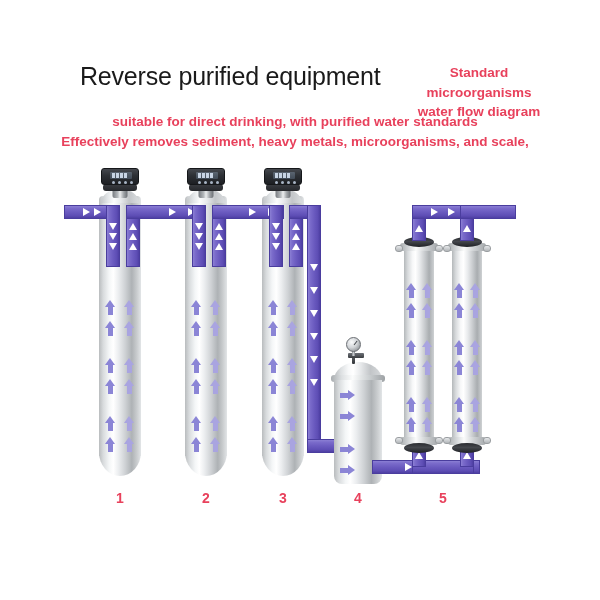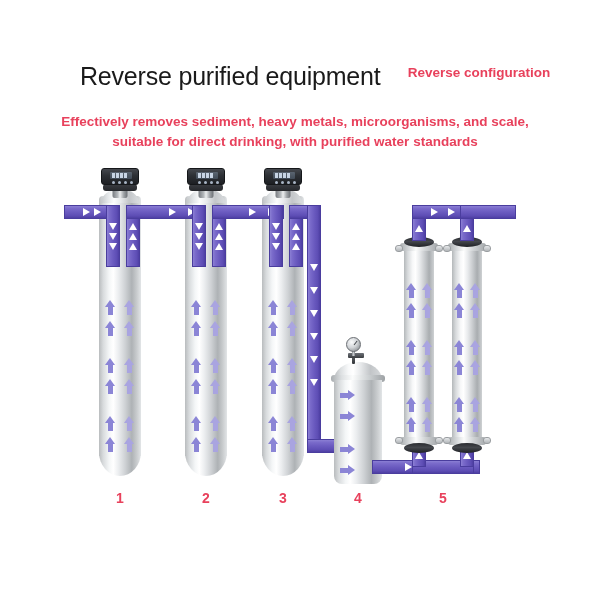--- a/index.html
+++ b/index.html
@@ -343,26 +343,27 @@
   }
 </style>
 </head>
 <body>
 
 <div id="page">
 
   <div class="main-title">Reverse purified equipment</div>
 
   <div class="side-title">
-    <div>Reverse configuration</div>
+    <div>Standard microorganisms</div>
+    <div>water flow diagram</div>
   </div>
 
   <div class="subtitle">
+    <span>suitable for direct drinking, with purified water standards</span>
     <span>Effectively removes sediment, heavy metals, microorganisms, and scale,</span>
-    <span>suitable for direct drinking, with purified water standards</span>
   </div>
 
   <div id="diagram">
 
     <div class="tank" style="left:99px; top:196px; width:42px; height:260px;"></div>
     <div class="tank-bottom" style="left:99px; top:452px; width:42px; height:24px;"></div>
     <div class="tank-top-cap" style="left:101px; top:189px; width:38px; height:14px;"></div>
 
     <div class="valve" style="left:101px; top:168px; width:38px; height:30px;">
       <div class="valve-neck" style="top:20px; width:15px; height:10px;"></div>

